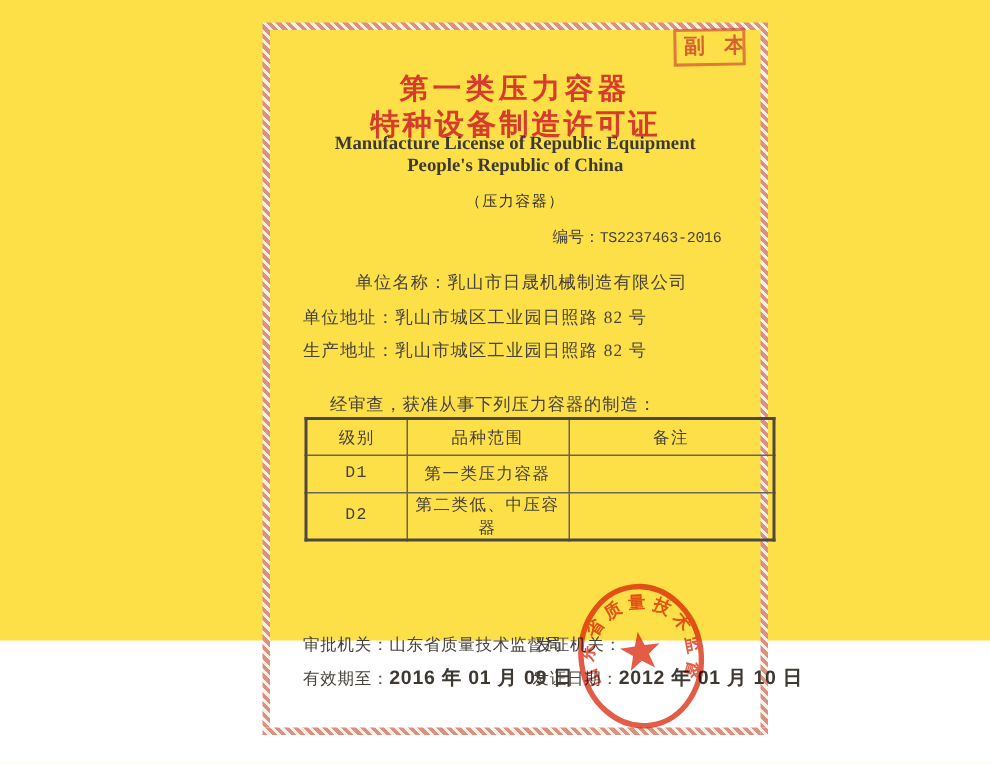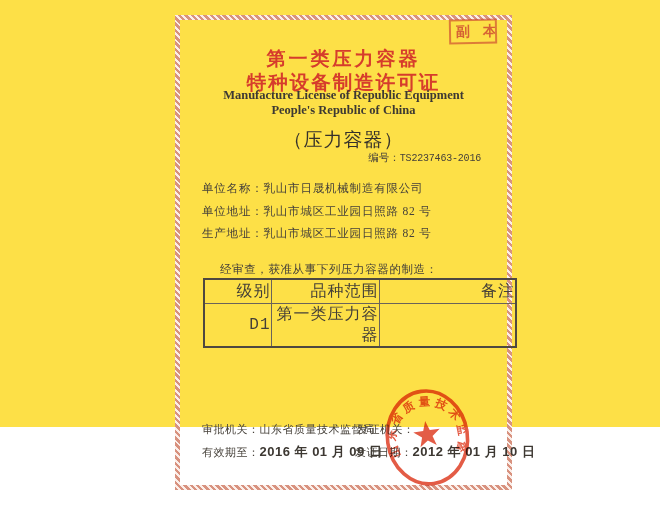--- a/index.html
+++ b/index.html
@@ -24,43 +24,43 @@
     white-space: nowrap; overflow: hidden;
   }
 
   .center-line { position: absolute; left: 175px; width: 337px; text-align: center; white-space: nowrap; }
   .title-cn { color: #d63c2c; font-weight: bold; font-family: "Liberation Sans", sans-serif; }
   .title-cn1 { top: 46px; font-size: 19px; letter-spacing: 3px; }
   .title-cn2 { top: 69px; font-size: 19.5px; letter-spacing: 2px; }
   .title-en { color: #3d3933; font-weight: bold; font-size: 12.5px; font-family: "Liberation Serif", serif; }
   .title-en1 { top: 88px; }
   .title-en2 { top: 103px; }
-  .category-line { top: 127px; font-size: 19px; color: #35312b; letter-spacing: 1px; }
+  .category-line { top: 127px; font-size: 10px; color: #35312b; letter-spacing: 1px; }
 
   .license-no {
     position: absolute; left: 175px; top: 151px; width: 306px;
     text-align: right; font-size: 10.5px; color: #46413a; white-space: nowrap;
   }
   .license-no .num { font-family: "Liberation Mono", monospace; font-size: 10px; letter-spacing: -0.2px; }
 
   .info-line { position: absolute; left: 202px; font-size: 11.5px; color: #46413a; letter-spacing: 0.8px; white-space: nowrap; }
-  .info-1 { top: 181px; }
+  .info-1 { top: 181px; margin-left: 35px; }
   .info-2 { top: 204px; }
   .info-3 { top: 226px; }
 
   .approval-statement { position: absolute; left: 220px; top: 262px; font-size: 11.5px; color: #46413a; letter-spacing: 0.6px; white-space: nowrap; }
 
   table.scope {
     position: absolute; left: 203px; top: 278px; width: 312px;
     border-collapse: collapse; table-layout: fixed;
     border: 2px solid #4e4840;
   }
   table.scope th, table.scope td {
-    border: 1px solid #6a635a; text-align: right; vertical-align: middle;
-    font-size: 16px; color: #443f38; font-weight: normal; letter-spacing: 1px;
+    border: 1px solid #6a635a; text-align: center; vertical-align: middle;
+    font-size: 11px; color: #443f38; font-weight: normal; letter-spacing: 1px;
   }
   table.scope th { height: 24px; }
   table.scope td { height: 25px; }
   td.level, th.level { width: 67px; }
   th.scope-col { width: 108px; }
   th.remark-col { width: 137px; }
   .mono { font-family: "Liberation Mono", monospace; letter-spacing: 0; margin-top: 34px; }
 
   .footer-line { position: absolute; font-size: 11px; color: #46413a; letter-spacing: 0.5px; white-space: nowrap; }
   .f-approval { left: 202px; top: 422px; }
@@ -118,20 +118,25 @@
         <th class="scope-col">品种范围</th>
         <th class="remark-col">备注</th>
       </tr>
     </thead>
     <tbody>
       <tr>
         <td class="level mono">D1</td>
         <td>第一类压力容器</td>
         <td></td>
       </tr>
+      <tr>
+        <td class="level mono">D2</td>
+        <td>第二类低、中压容器</td>
+        <td></td>
+      </tr>
     </tbody>
   </table>
 
   <div class="footer-line f-approval">
     <span>审批机关：</span><span>山东省质量技术监督局</span>
   </div>
   <div class="footer-line f-issuer">
     <span>发证机关：</span>
   </div>
   <div class="footer-line f-valid">

